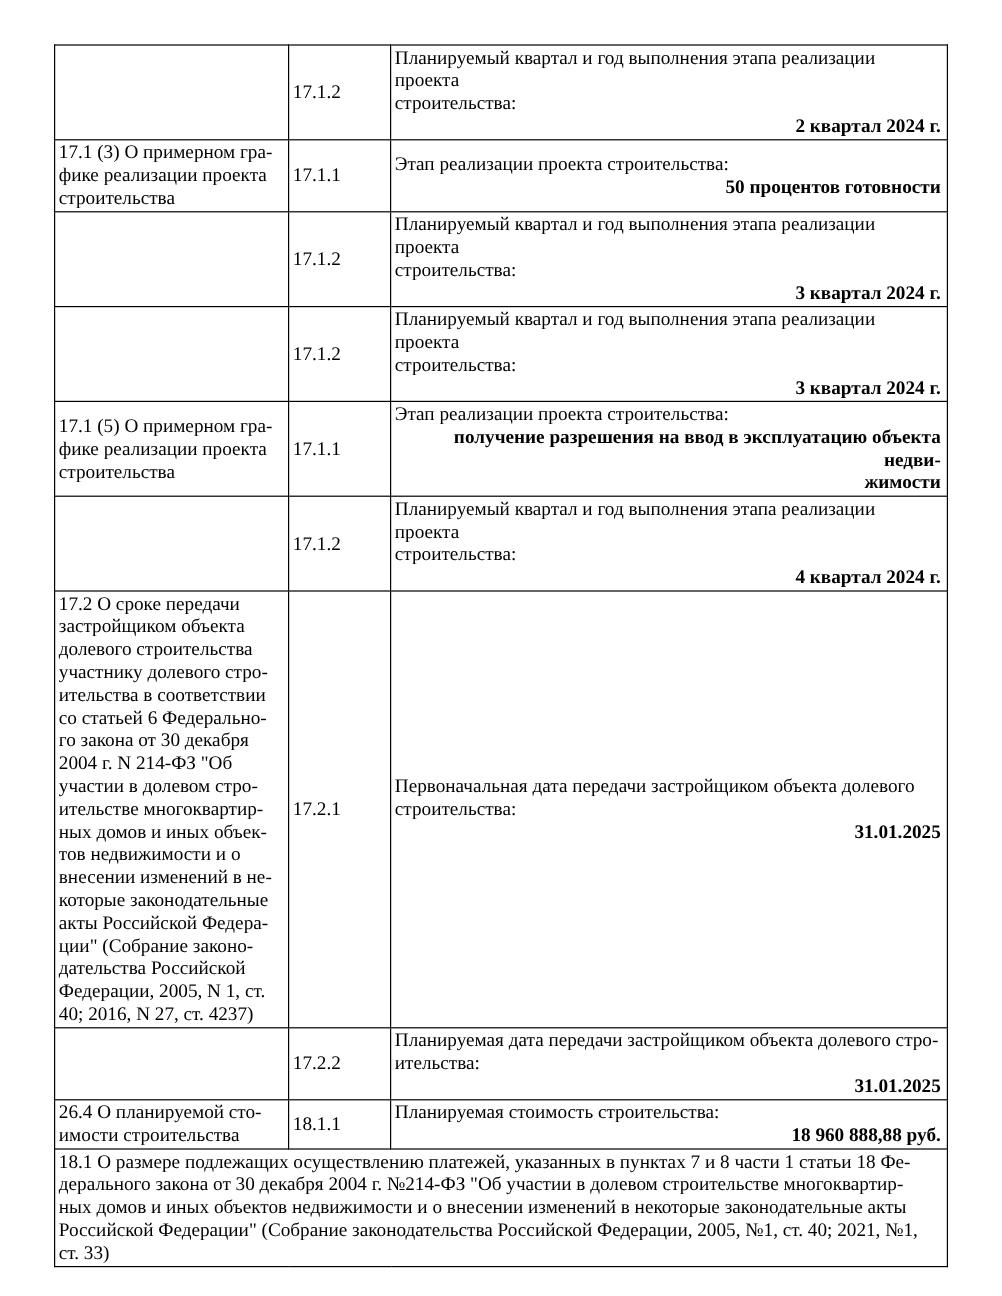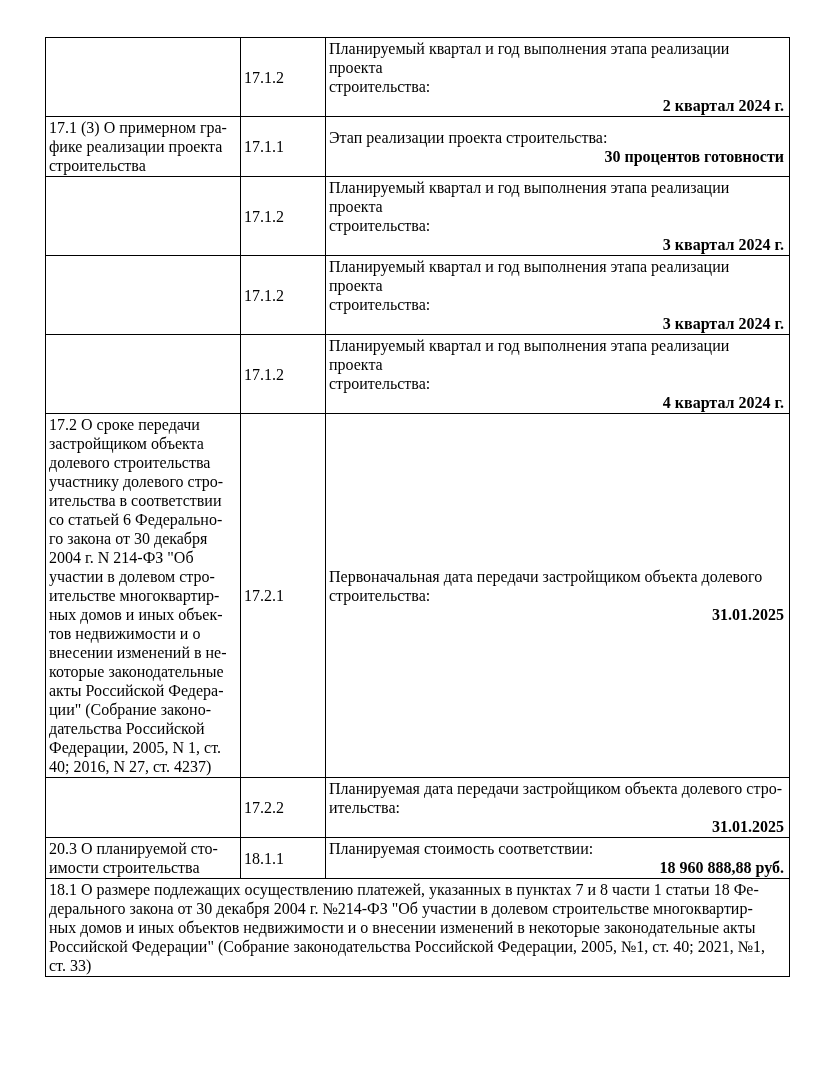--- a/index.html
+++ b/index.html
@@ -73,21 +73,21 @@
         </td>
       </tr>
 
       <tr style="height:56px;margin-left:12px;">
         <td class="c1">17.1 (3) О примерном гра-
 фике реализации проекта
 строительства</td>
         <td class="c2">17.1.1</td>
         <td class="c3">
           <span class="lbl">Этап реализации проекта строительства:</span>
-          <span class="val">30 процентов готовности</span>
+          <span class="val">50 процентов готовности</span>
         </td>
       </tr>
 
       <tr style="height:59px;">
         <td class="c1"></td>
         <td class="c2">17.1.2</td>
         <td class="c3">
           <span class="lbl">Планируемый квартал и год выполнения этапа реализации проекта
 строительства:</span>
           <span class="val">3 квартал 2024 г.</span>
@@ -98,20 +98,31 @@
       <tr style="height:55px;">
         <td class="c1"></td>
         <td class="c2">17.1.2</td>
         <td class="c3">
           <span class="lbl">Планируемый квартал и год выполнения этапа реализации проекта
 строительства:</span>
           <span class="val">3 квартал 2024 г.</span>
         </td>
       </tr>
 
+      <tr style="height:57px;">
+        <td class="c1">17.1 (5) О примерном гра-
+фике реализации проекта
+строительства</td>
+        <td class="c2">17.1.1</td>
+        <td class="c3">
+          <span class="lbl">Этап реализации проекта строительства:</span>
+          <span class="val">получение разрешения на ввод в эксплуатацию объекта недви-
+жимости</span>
+        </td>
+      </tr>
 
       <tr style="height:61px;">
         <td class="c1"></td>
         <td class="c2">17.1.2</td>
         <td class="c3">
           <span class="lbl">Планируемый квартал и год выполнения этапа реализации проекта
 строительства:</span>
           <span class="val">4 квартал 2024 г.</span>
         </td>
       </tr>
@@ -149,25 +160,25 @@
         <td class="c2">17.2.2</td>
         <td class="c3">
           <span class="lbl">Планируемая дата передачи застройщиком объекта долевого стро-
 ительства:</span>
           <span class="val">31.01.2025</span>
         </td>
       </tr>
 
 
       <tr style="height:39px;">
-        <td class="c1">20.3 О планируемой сто-
+        <td class="c1">26.4 О планируемой сто-
 имости строительства</td>
         <td class="c2">18.1.1</td>
         <td class="c3">
-          <span class="lbl">Планируемая стоимость соответствии:</span>
+          <span class="lbl">Планируемая стоимость строительства:</span>
           <span class="val">18 960 888,88 руб.</span>
         </td>
       </tr>
 
       <tr style="height:97px;">
         <td class="full" colspan="3">18.1 О размере подлежащих осуществлению платежей, указанных в пунктах 7 и 8 части 1 статьи 18 Фе-
 дерального закона от 30 декабря 2004 г. №214-ФЗ "Об участии в долевом строительстве многоквартир-
 ных домов и иных объектов недвижимости и о внесении изменений в некоторые законодательные акты
 Российской Федерации" (Собрание законодательства Российской Федерации, 2005, №1, ст. 40; 2021, №1,
 ст. 33)</td>

